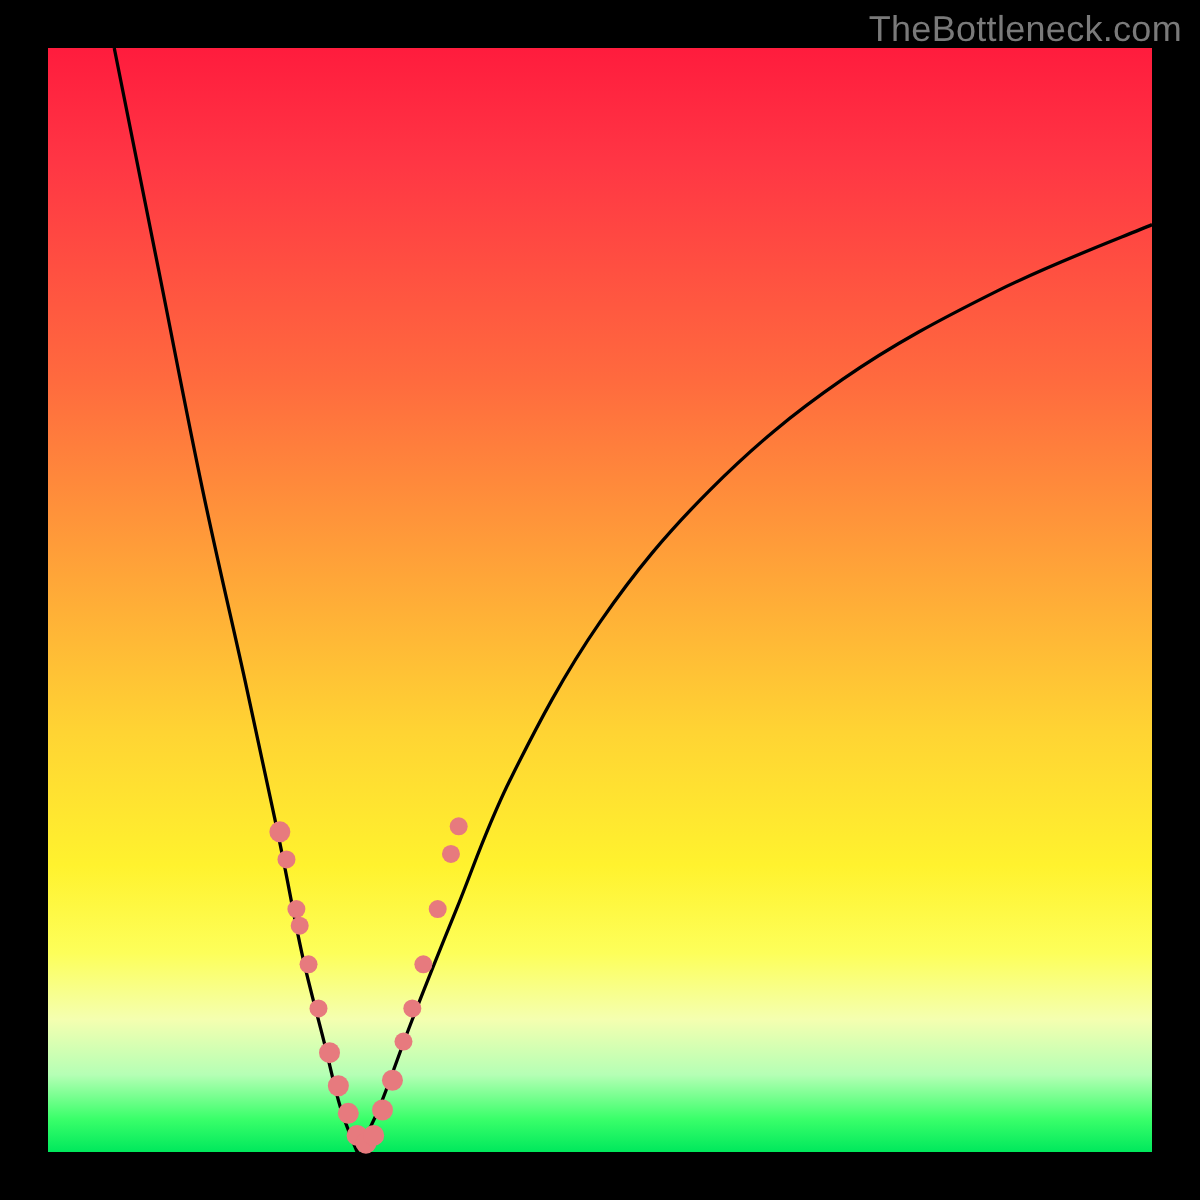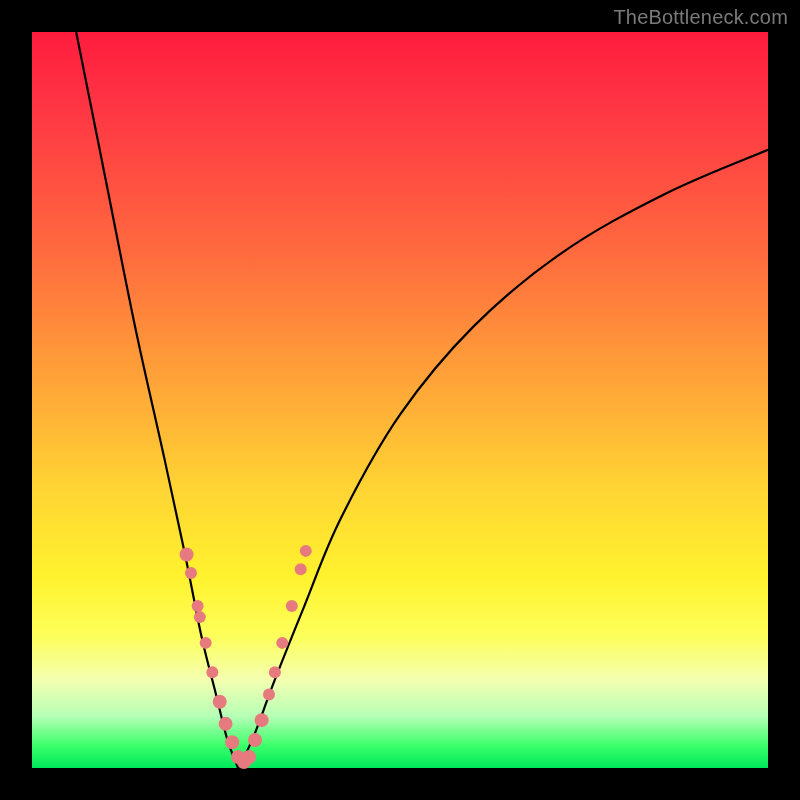--- a/index.html
+++ b/index.html
@@ -37,21 +37,21 @@
       #f4ffb0 88%,
       #b5ffb5 93%,
       #3aff6a 97%,
       #00e85c 100%);
   }
   .watermark {
     position: absolute;
     top: 6px;
     right: 12px;
     color: #7a7a7a;
-    font-size: 20px;
+    font-size: 24px;
     font-weight: 500;
     letter-spacing: 0.2px;
     user-select: none;
   }
   svg.curve {
     position: absolute;
     left: 0;
     top: 0;
     width: 736px;
     height: 736px;

